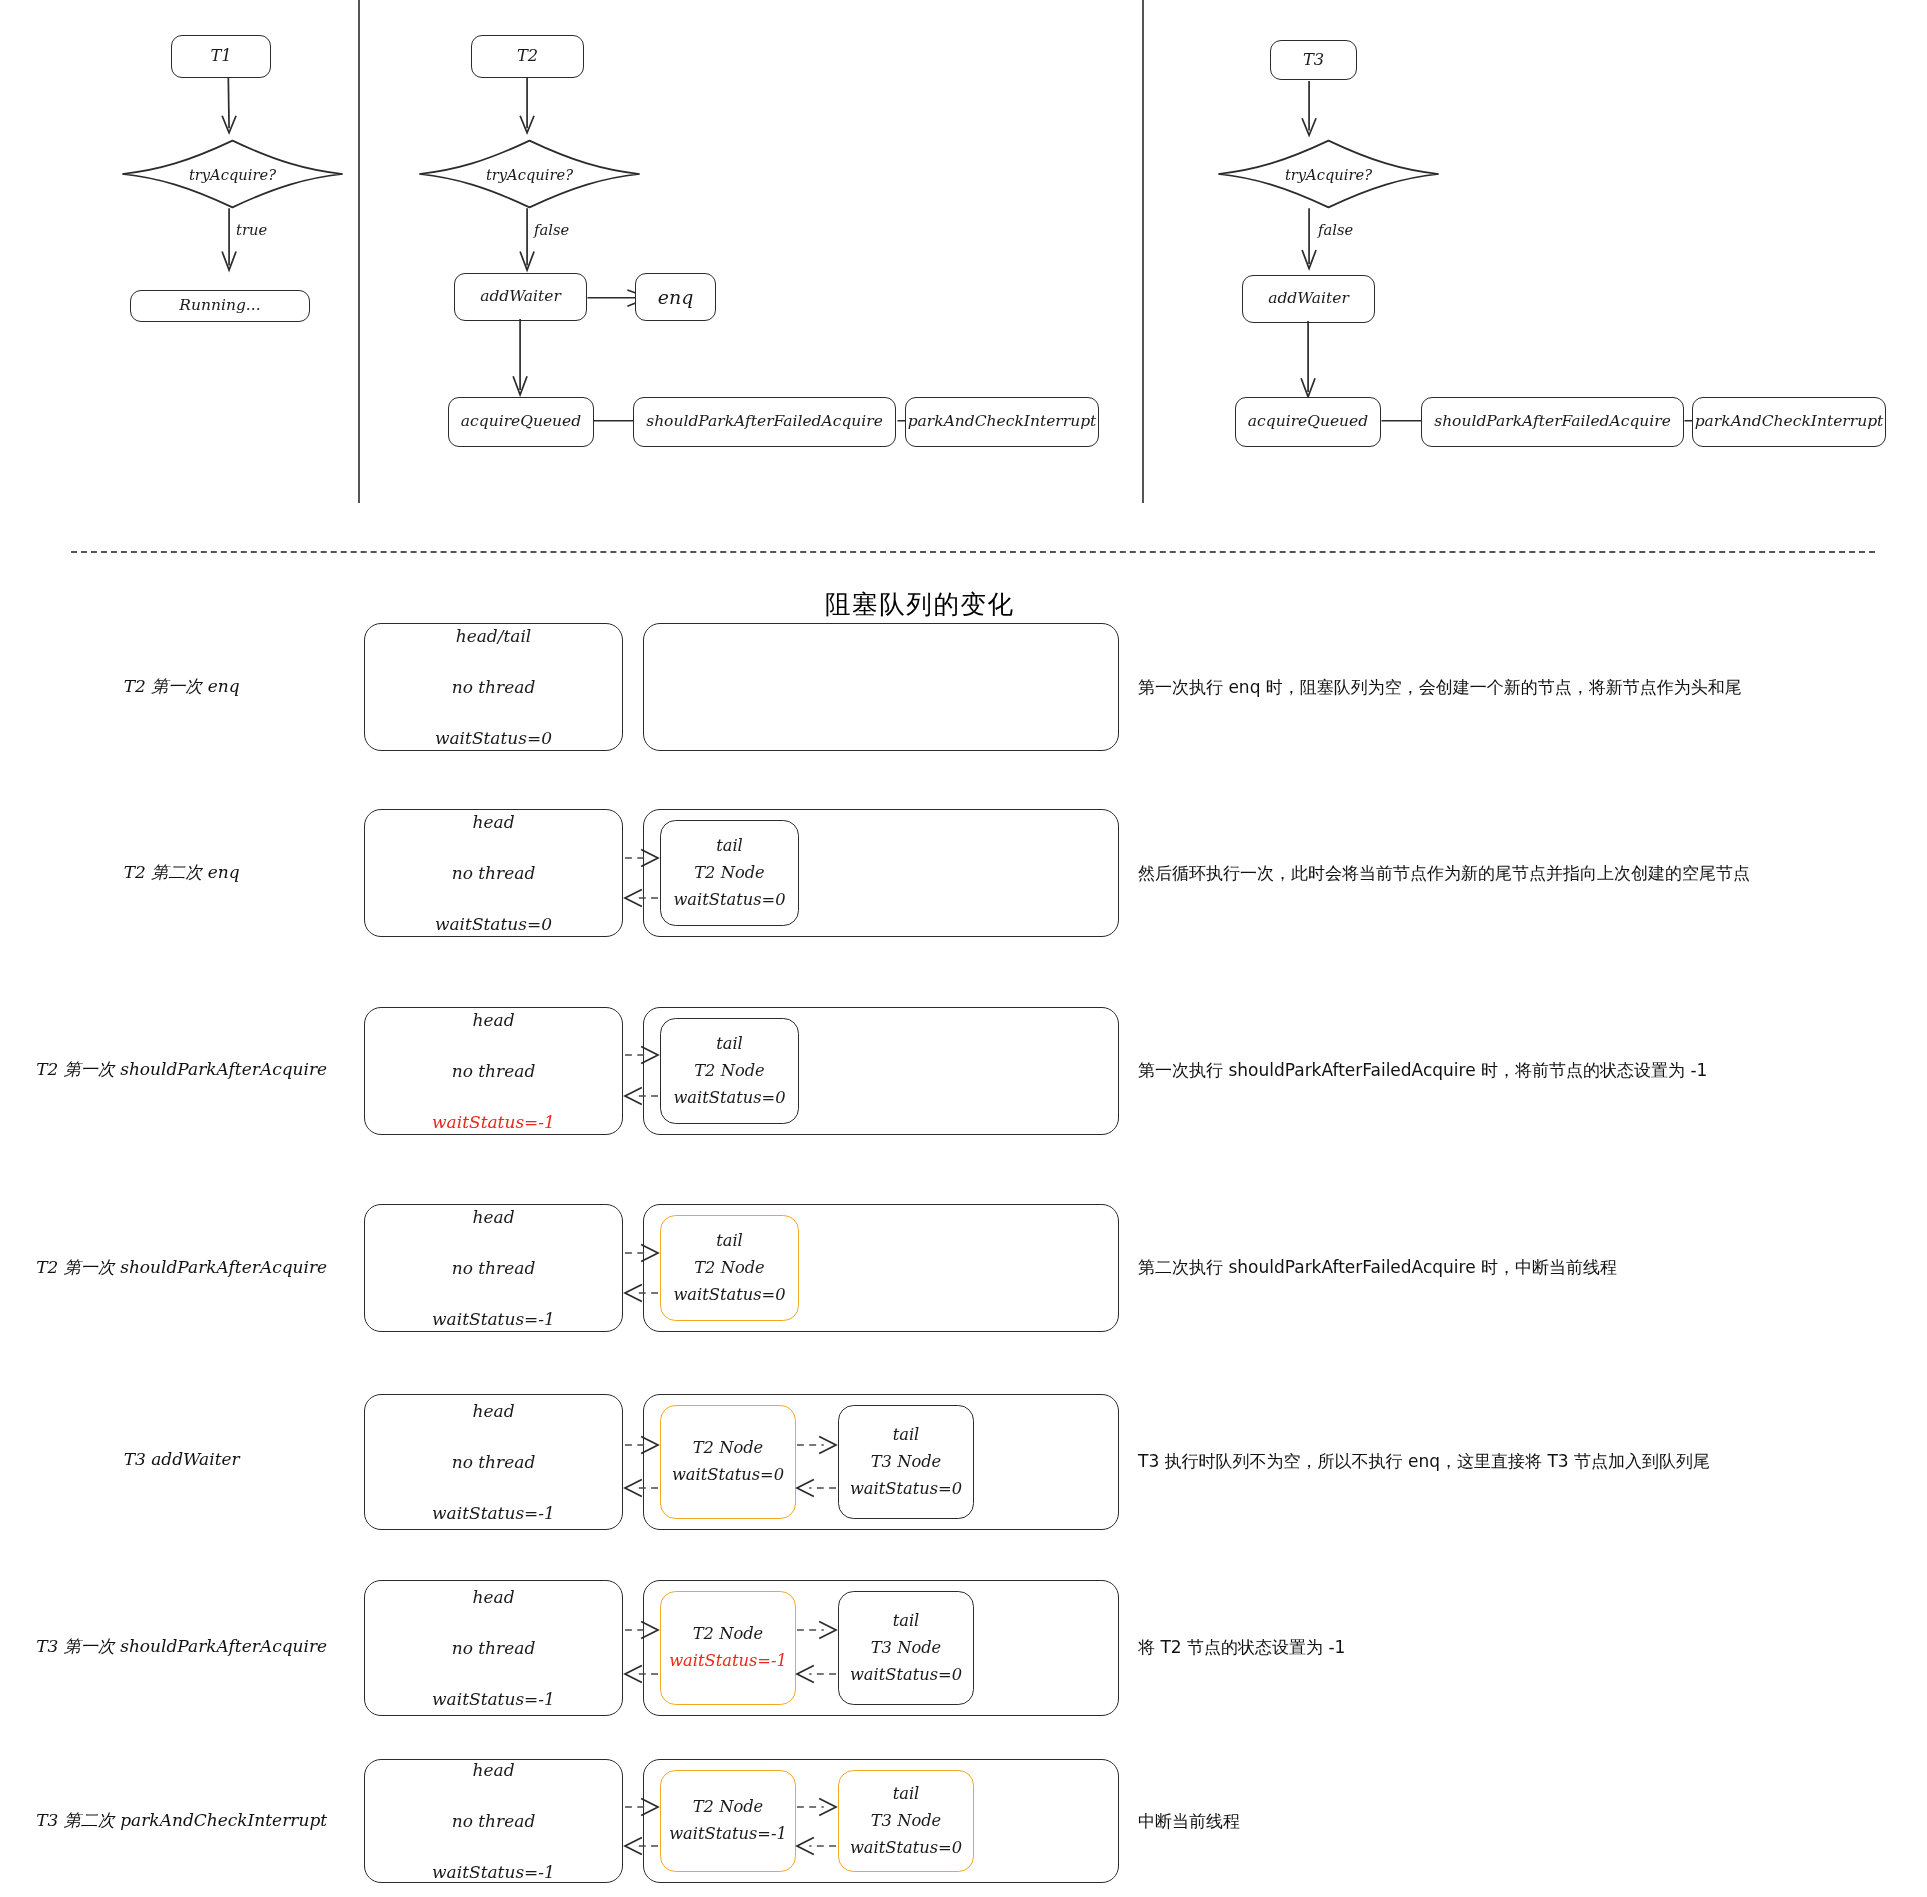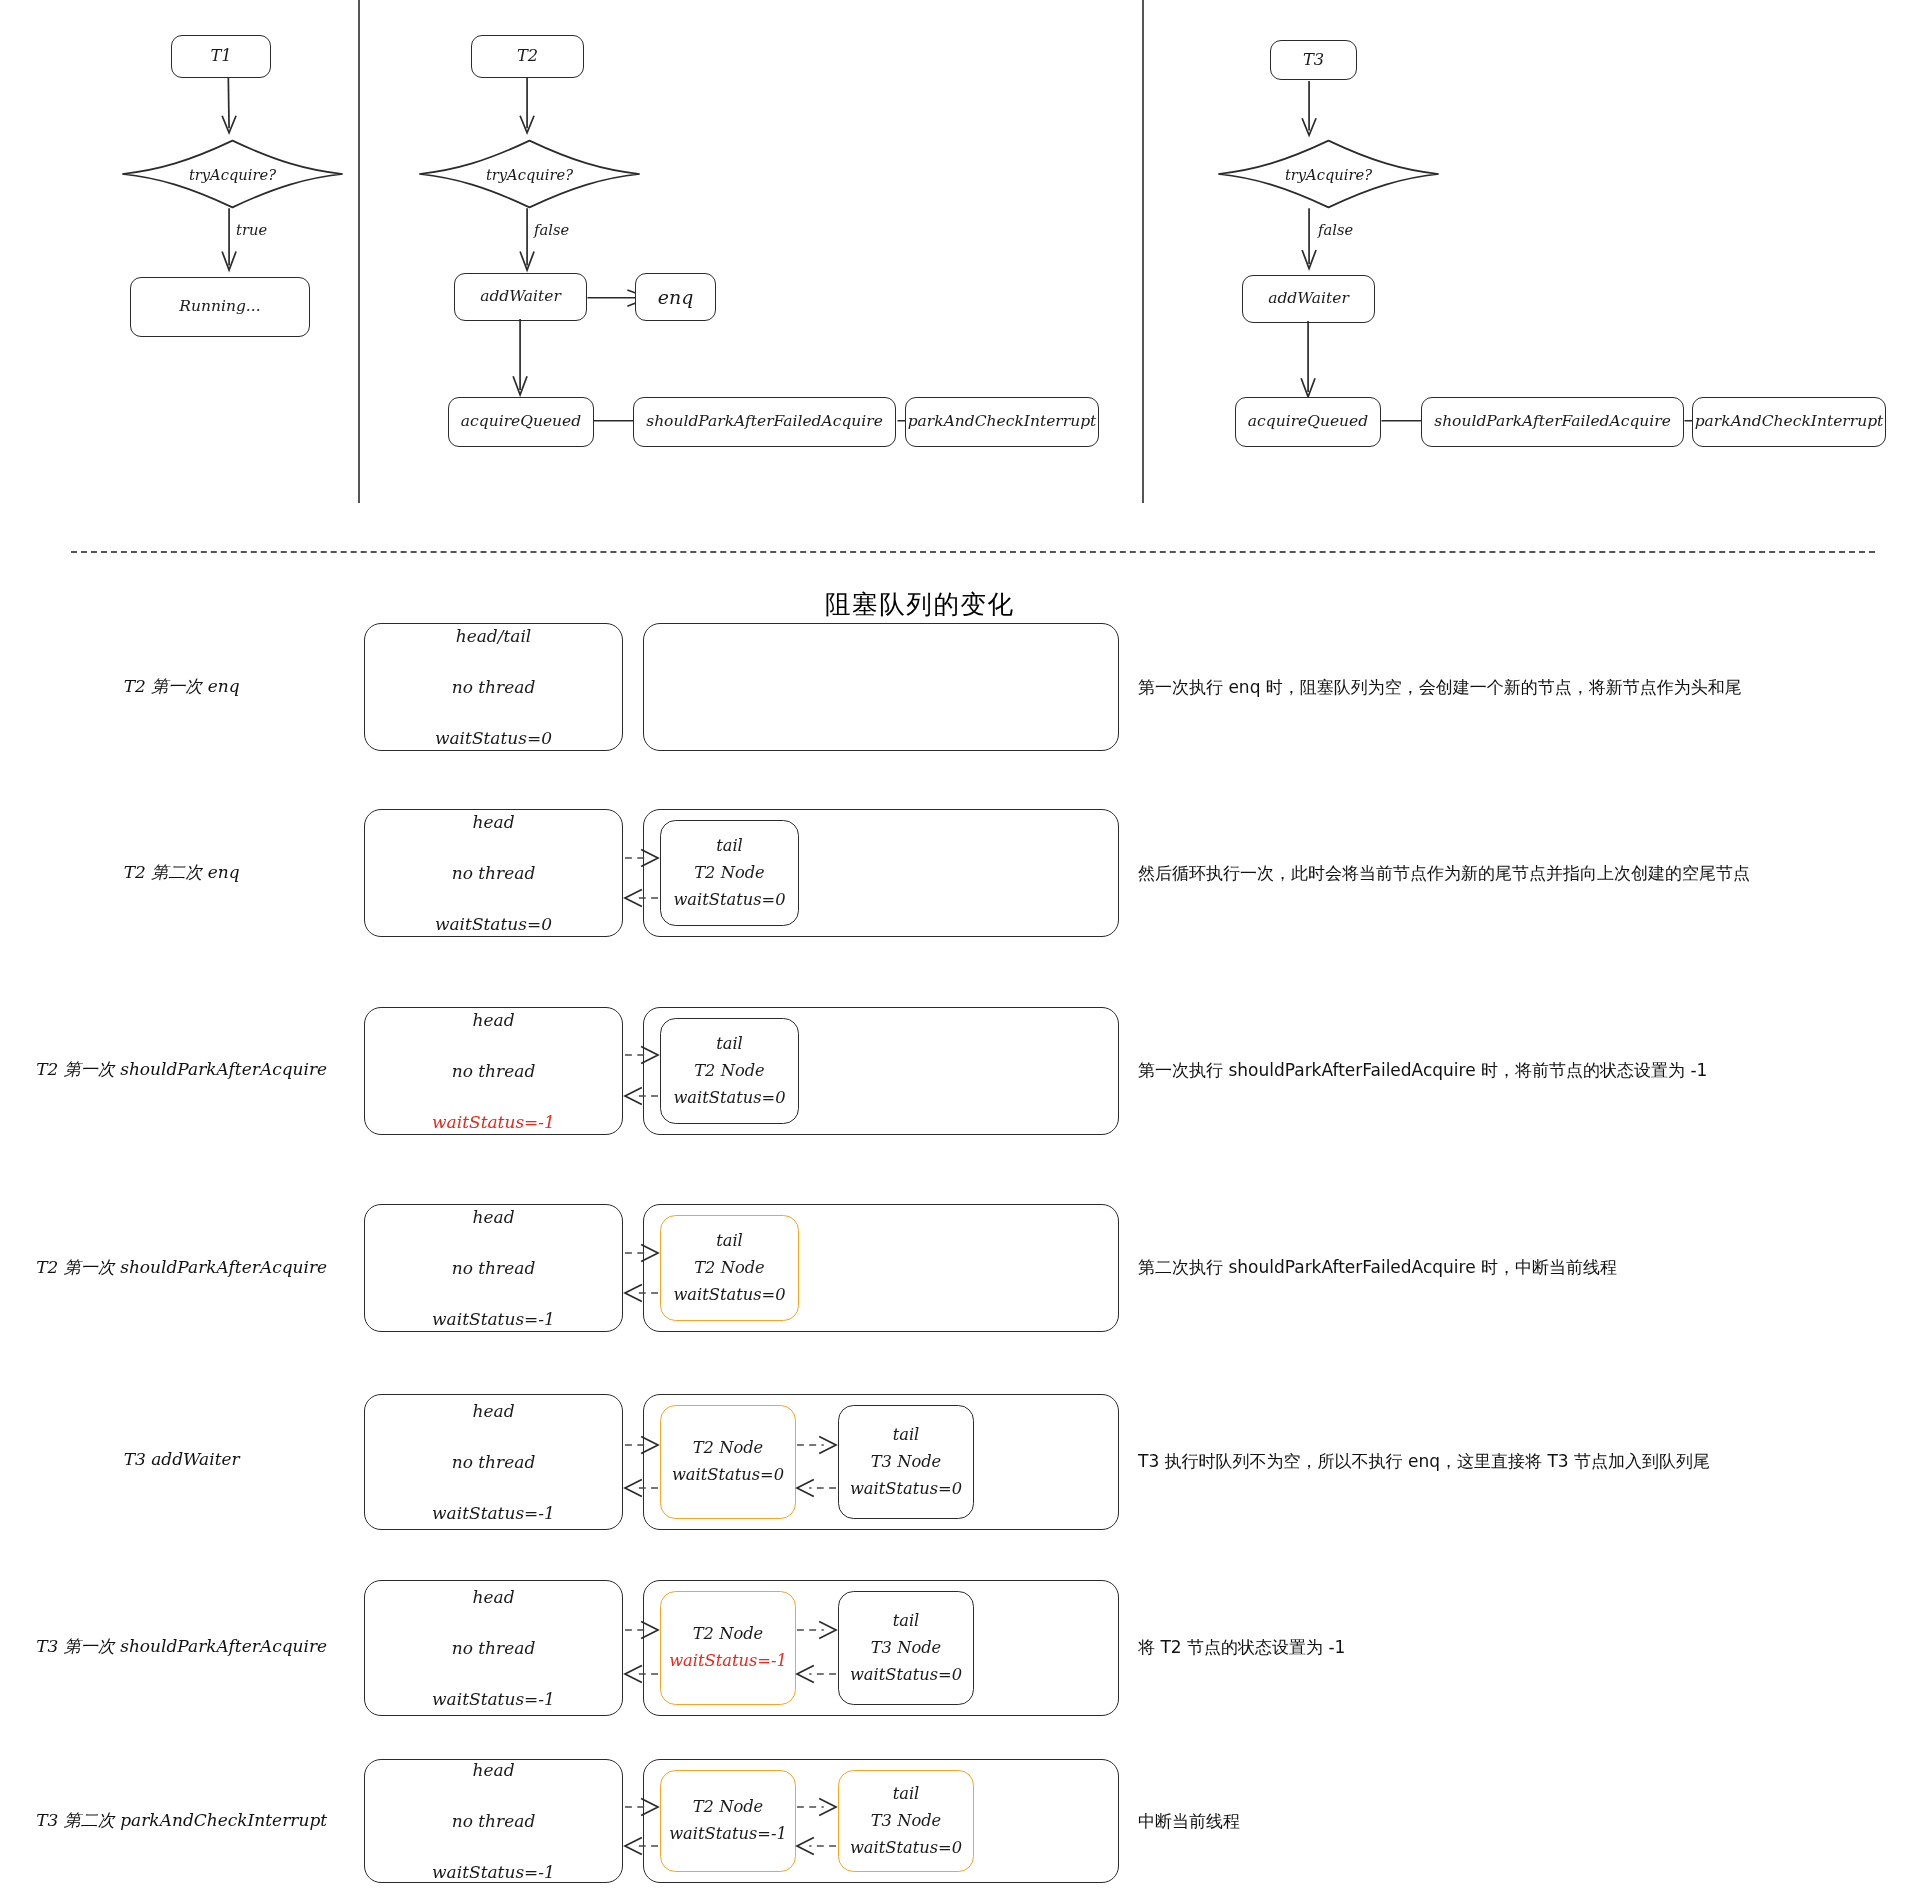--- a/index.html
+++ b/index.html
@@ -100,21 +100,21 @@
   <svg width="225" height="70" viewBox="0 0 290 90">
       <path d="M145,2 C200,28 240,40 287,45 C240,50 200,62 145,88 C90,62 50,50 3,45 C50,40 90,28 145,2 Z" fill="#fff" stroke="#2b2b2b" stroke-width="2.2"></path>
     </svg>
   <span style="font-size:14.7px;">tryAcquire?</span>
 </div>
 <svg class="arrow" style="left:219px;top:208px;width:31px;height:70px;" viewBox="0 0 40 90" width="31" height="70">
   <path d="M13,0 L13,74"></path>
     <polyline points="4,56 13,80 22,56"></polyline>
 </svg>
 <div class="lbl" style="left:236px;top:221px;">true</div>
-<div class="hbox" style="left:130px;top:277px;width:180px;height:60px;font-size:15.5px;">
+<div class="hbox" style="left:130px;top:290px;width:180px;height:32px;font-size:15.5px;">
   <span>Running...</span>
 </div>
 
 <div class="hbox" style="left:471px;top:35px;width:113px;height:43px;font-size:16.3px;">
   <span>T2</span>
 </div>
 <svg class="arrow" style="left:517px;top:77px;width:31px;height:62px;" viewBox="0 0 40 80" width="31" height="62">
   <path d="M13,0 L13,66"></path>
     <polyline points="4,50 13,72 22,50"></polyline>
 </svg>

